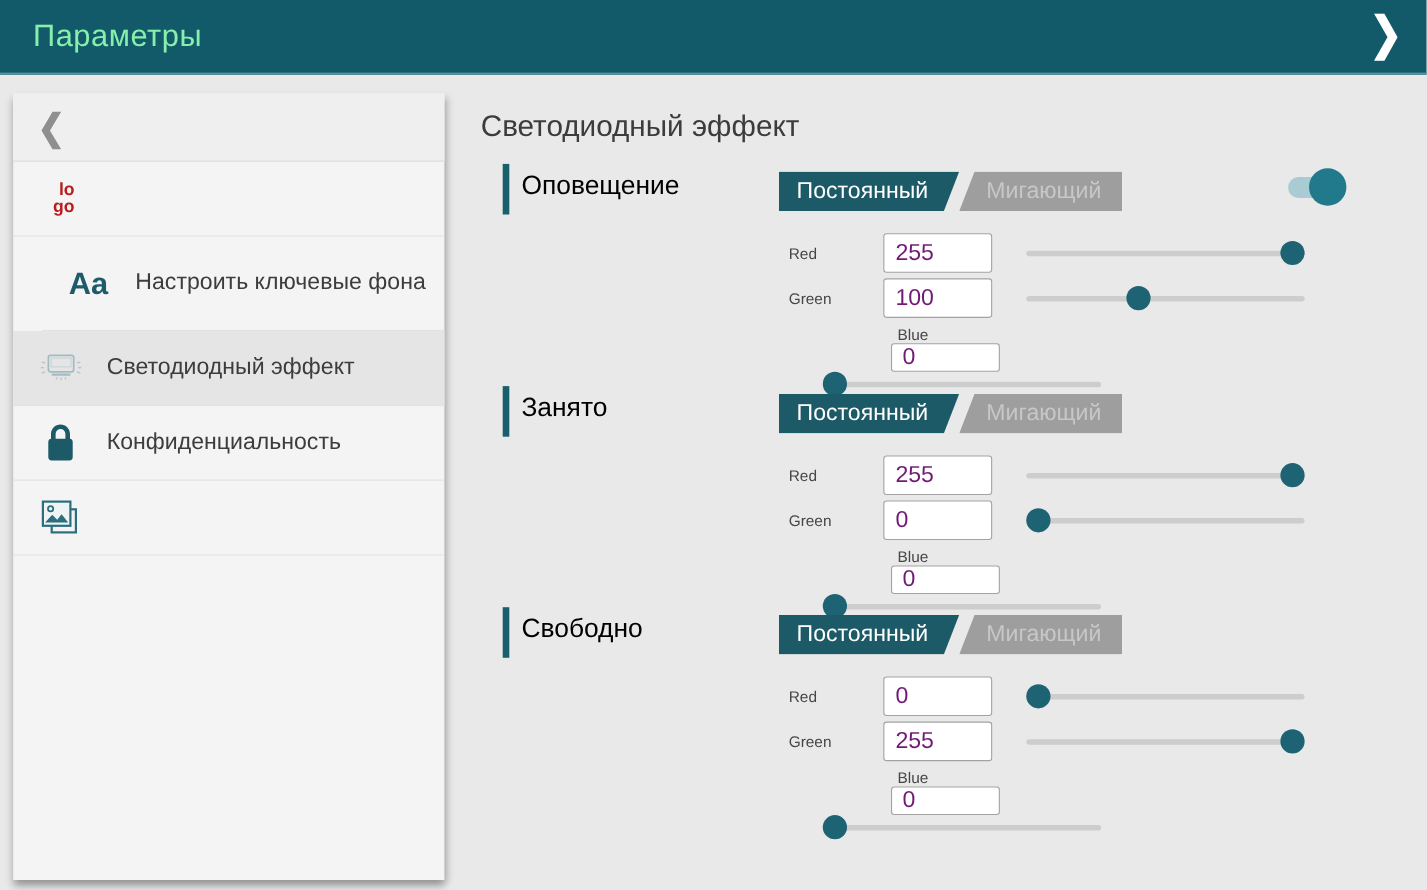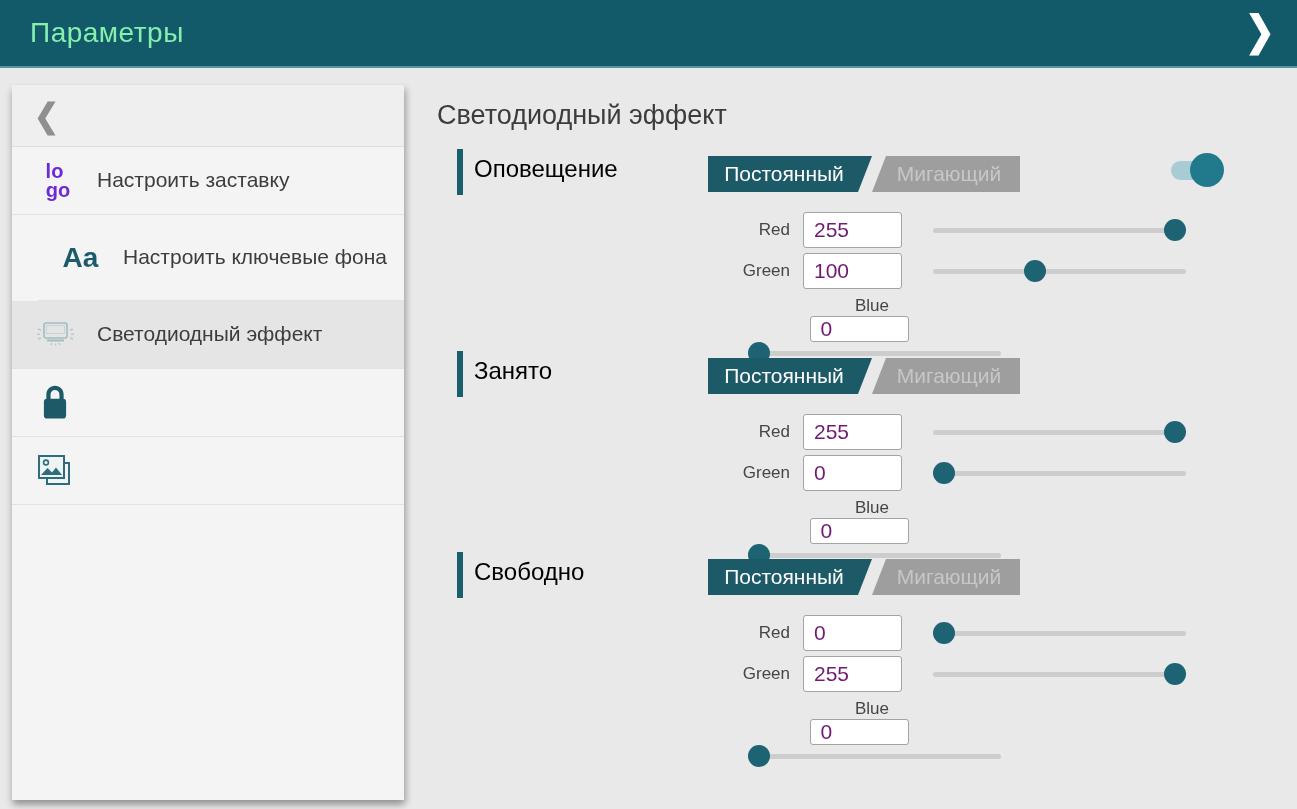--- a/index.html
+++ b/index.html
@@ -44,21 +44,21 @@
     display:flex; align-items:center;
     min-height:68px;
     border-bottom:1px solid #e2e2e2;
     cursor:pointer;
   }
   .side-item.tall { min-height:86px;margin-left:26px; }
   .side-item.selected { background:#e5e5e5; }
   .side-icon { width:85px; display:flex; justify-content:center; align-items:center; flex-shrink:0; }
   .side-label { font-size:21px; color:#3d3d3d; line-height:1.28; padding-right:14px; }
 
-  .logo-glyph { color:#6d28d9; font-size:20px; line-height:.95; font-weight:bold; text-align:center; }
+  .logo-glyph { color:#b91c1c; font-size:16px; line-height:.95; font-weight:bold; text-align:right; }
   .logo-glyph .l2 { margin-left:7px; display:block; }
   .aa-glyph { color:#1d5b6b; font-size:28px; font-weight:bold; }
 
   
   .main-title {
     position:absolute; left:437px; top:100px;
     font-size:27px; color:#3c3c3c;
   }
   .section { position:absolute; left:437px; width:860px; height:200px; }
   .section.s1 { top:148px; }
@@ -87,21 +87,21 @@
   }
 
   .toggle { position:absolute; left:734px; top:5px; width:53px; height:34px; cursor:pointer; }
   .toggle-track { position:absolute; left:0; top:8px; width:37px; height:19px; border-radius:10px; background:#a9cbd4; }
   .toggle-knob { position:absolute; right:0; top:0; width:34px; height:34px; border-radius:50%; background:#217a8c; }
 
   .rgb-row { position:absolute; left:280px; height:36px; display:flex; align-items:center; }
   .rgb-row.r-red   { top:64px; }
   .rgb-row.r-green { top:105px; }
   .rgb-row.r-blue  { top:148px;flex-direction:column; }
-  .rgb-label { width:73px; text-align:right; font-size:17px; color:#464646; margin-right:13px; }
+  .rgb-label { width:73px; font-size:14px; color:#464646; margin-right:13px; }
   .rgb-input {
     width:99px; height:36px;
     border:1px solid #a3a3a3; border-radius:3px;
     background:#ffffff; color:#701a75;
     font-size:21px; padding-left:10px;
     font-family:"Liberation Sans", sans-serif;
   }
   .slider { position:relative; width:253px; height:22px; margin-left:31px; cursor:pointer; }
   .slider-track { position:absolute; left:0; right:0; top:9px; height:5px; border-radius:3px; background:#cdcdcd; }
   .slider-thumb { position:absolute; top:0; width:22px; height:22px; border-radius:50%; background:#1e6373; }
@@ -116,21 +116,20 @@
 
 <div class="sidebar">
   <div class="back-row">
     <span class="back-chevron">❮</span>
   </div>
 
   <div class="side-item">
     <span class="side-icon">
       <span class="logo-glyph"><span>lo</span><span class="l2">go</span></span>
     </span>
-    <span class="side-label">Настроить заставку</span>
   </div>
 
   <div class="side-item tall">
     <span class="side-icon">
       <span class="aa-glyph">Aa</span>
     </span>
     <span class="side-label">Настроить ключевые фона</span>
   </div>
 
   <div class="side-item selected">
@@ -147,20 +146,21 @@
     <span class="side-label">Светодиодный эффект</span>
   </div>
 
   <div class="side-item">
     <span class="side-icon">
       <svg width="30" height="37" viewBox="0 0 24 30">
         <path d="M12 1.5 c3.9 0 7 3.1 7 7 v5 h-3.4 v-5 a3.6 3.6 0 0 0 -7.2 0 v5 H5 v-5 c0 -3.9 3.1 -7 7 -7 z" fill="#1c5a67"></path>
         <rect x="3" y="12" width="18" height="16" rx="2.5" fill="#1c5a67"></rect>
       </svg>
     </span>
+    <span class="side-label">Конфиденциальность</span>
   </div>
 
   <div class="side-item">
     <span class="side-icon">
       <svg width="42" height="42" viewBox="0 0 42 42">
         <rect x="13" y="13" width="22" height="21" fill="#f4f4f4" stroke="#2c6e7d" stroke-width="2"></rect>
         <rect x="5" y="6" width="25" height="22" fill="#eef3f4" stroke="#2c6e7d" stroke-width="2"></rect>
         <circle cx="12" cy="12.5" r="2.4" fill="none" stroke="#2c6e7d" stroke-width="1.6"></circle>
         <path d="M7 25 l6.5 -7 4.5 4.5 4 -5 6 7.5 z" fill="#2c6e7d"></path>
       </svg>

